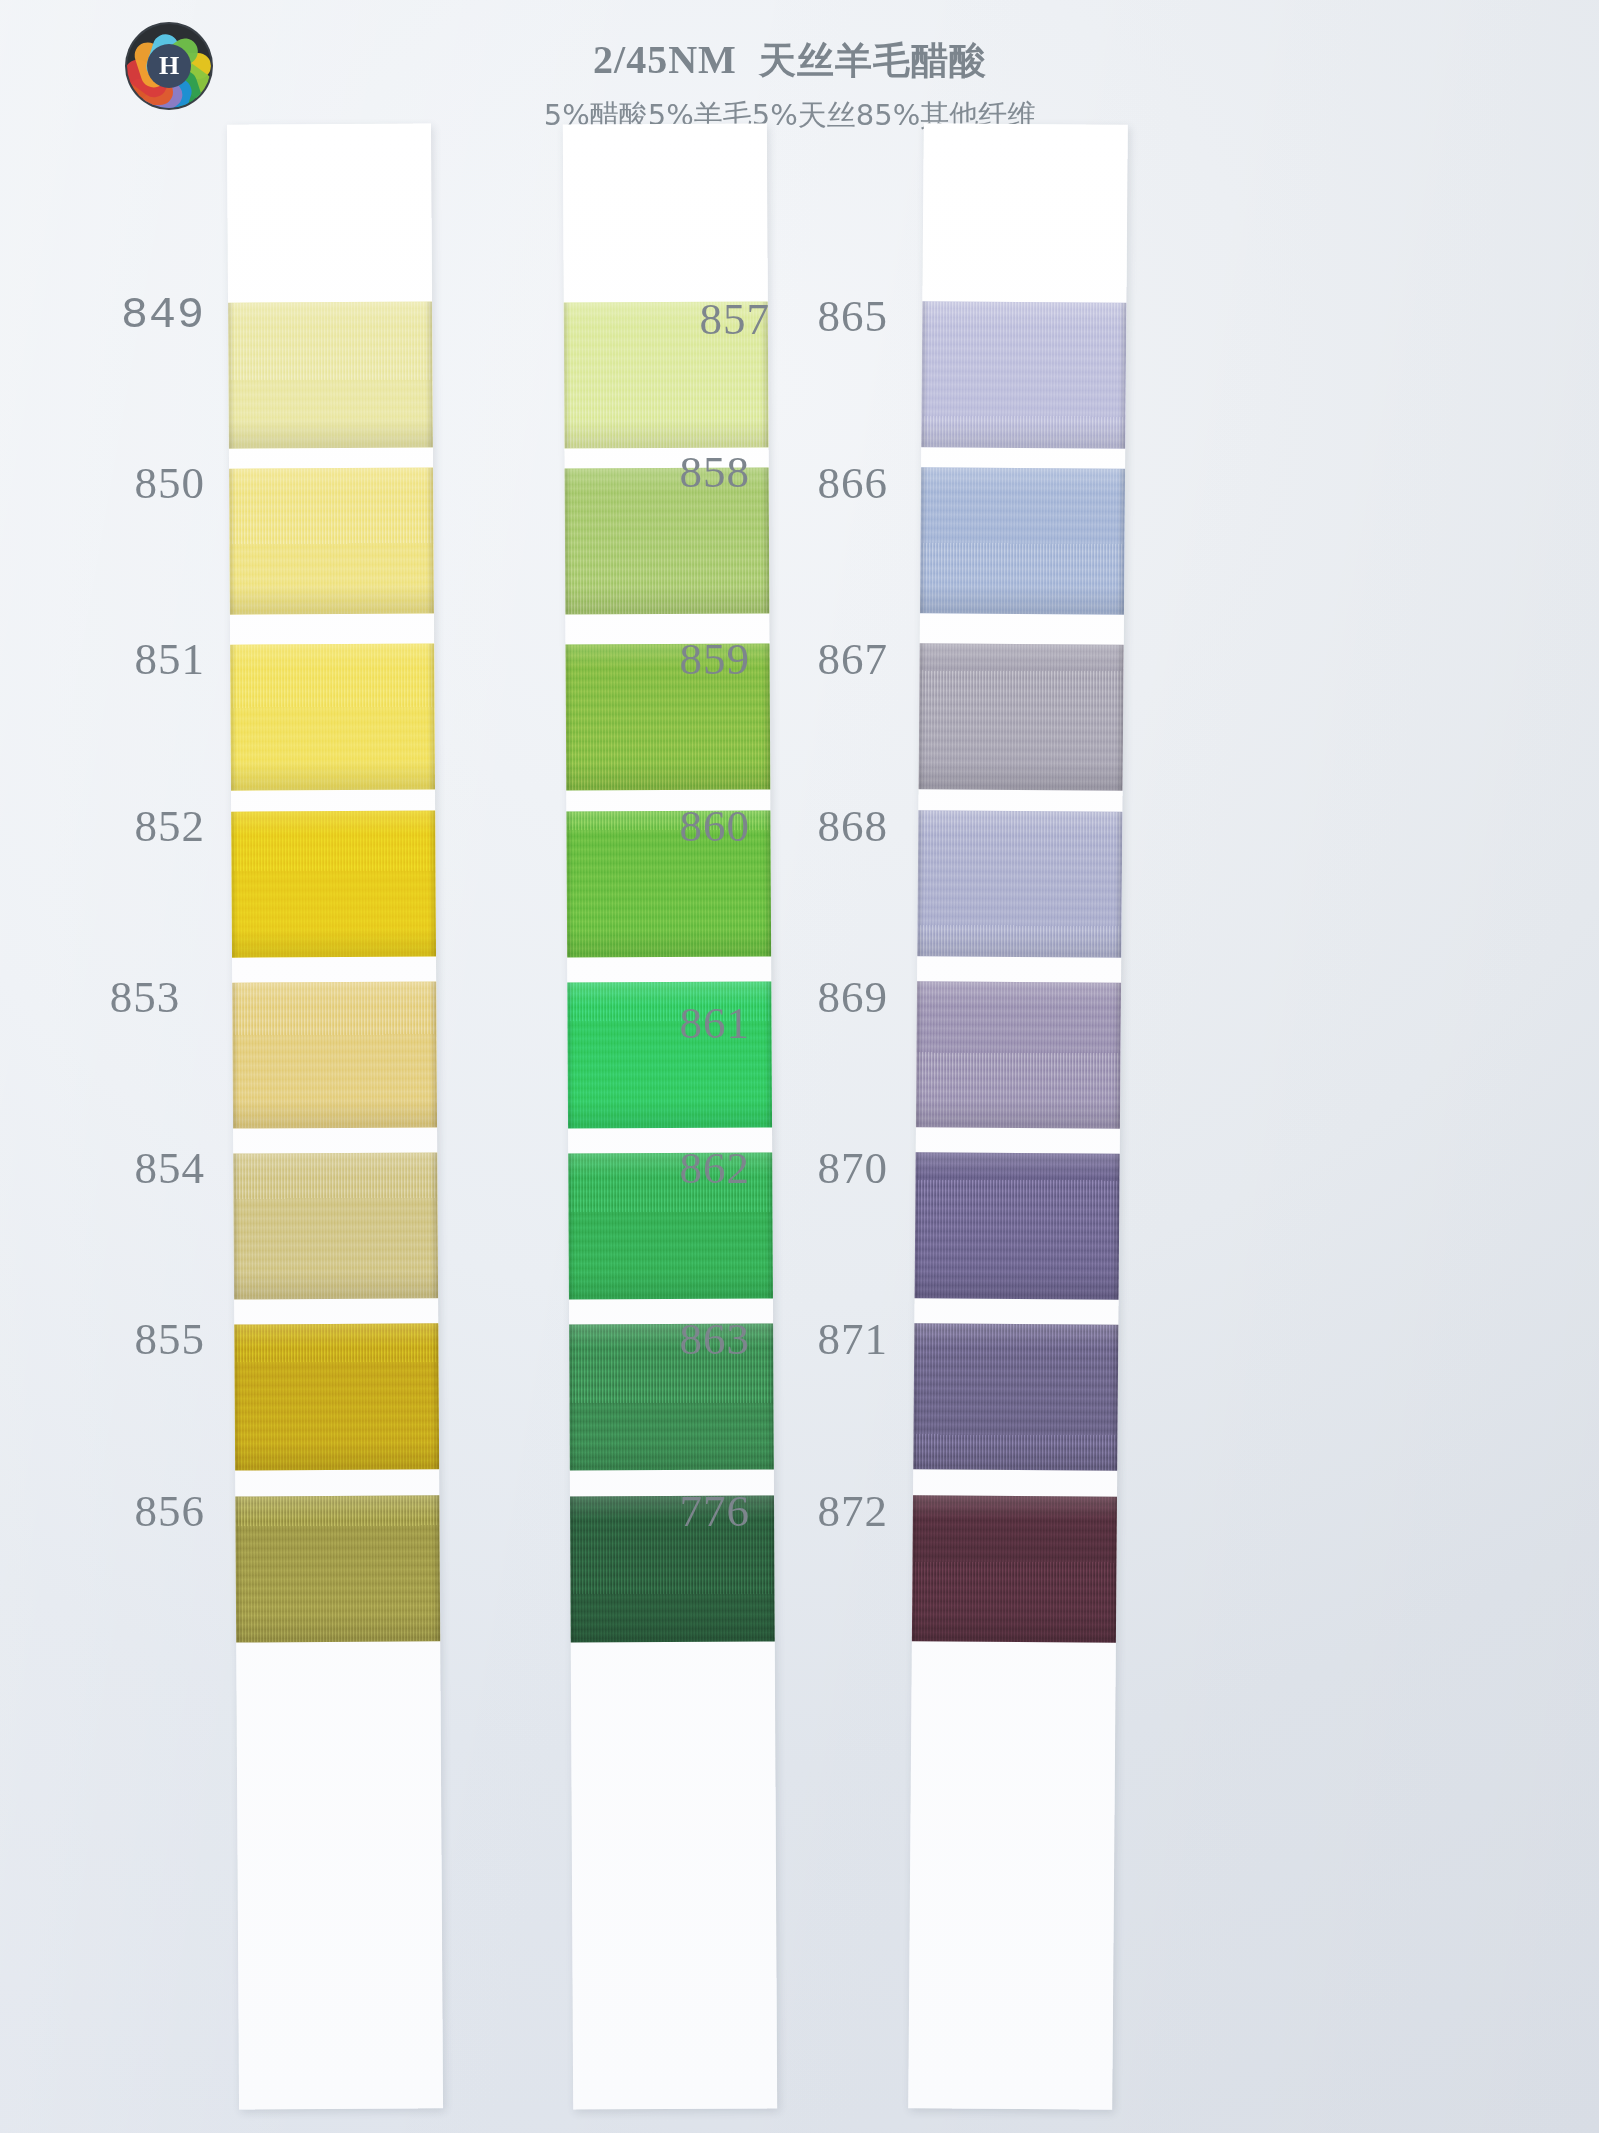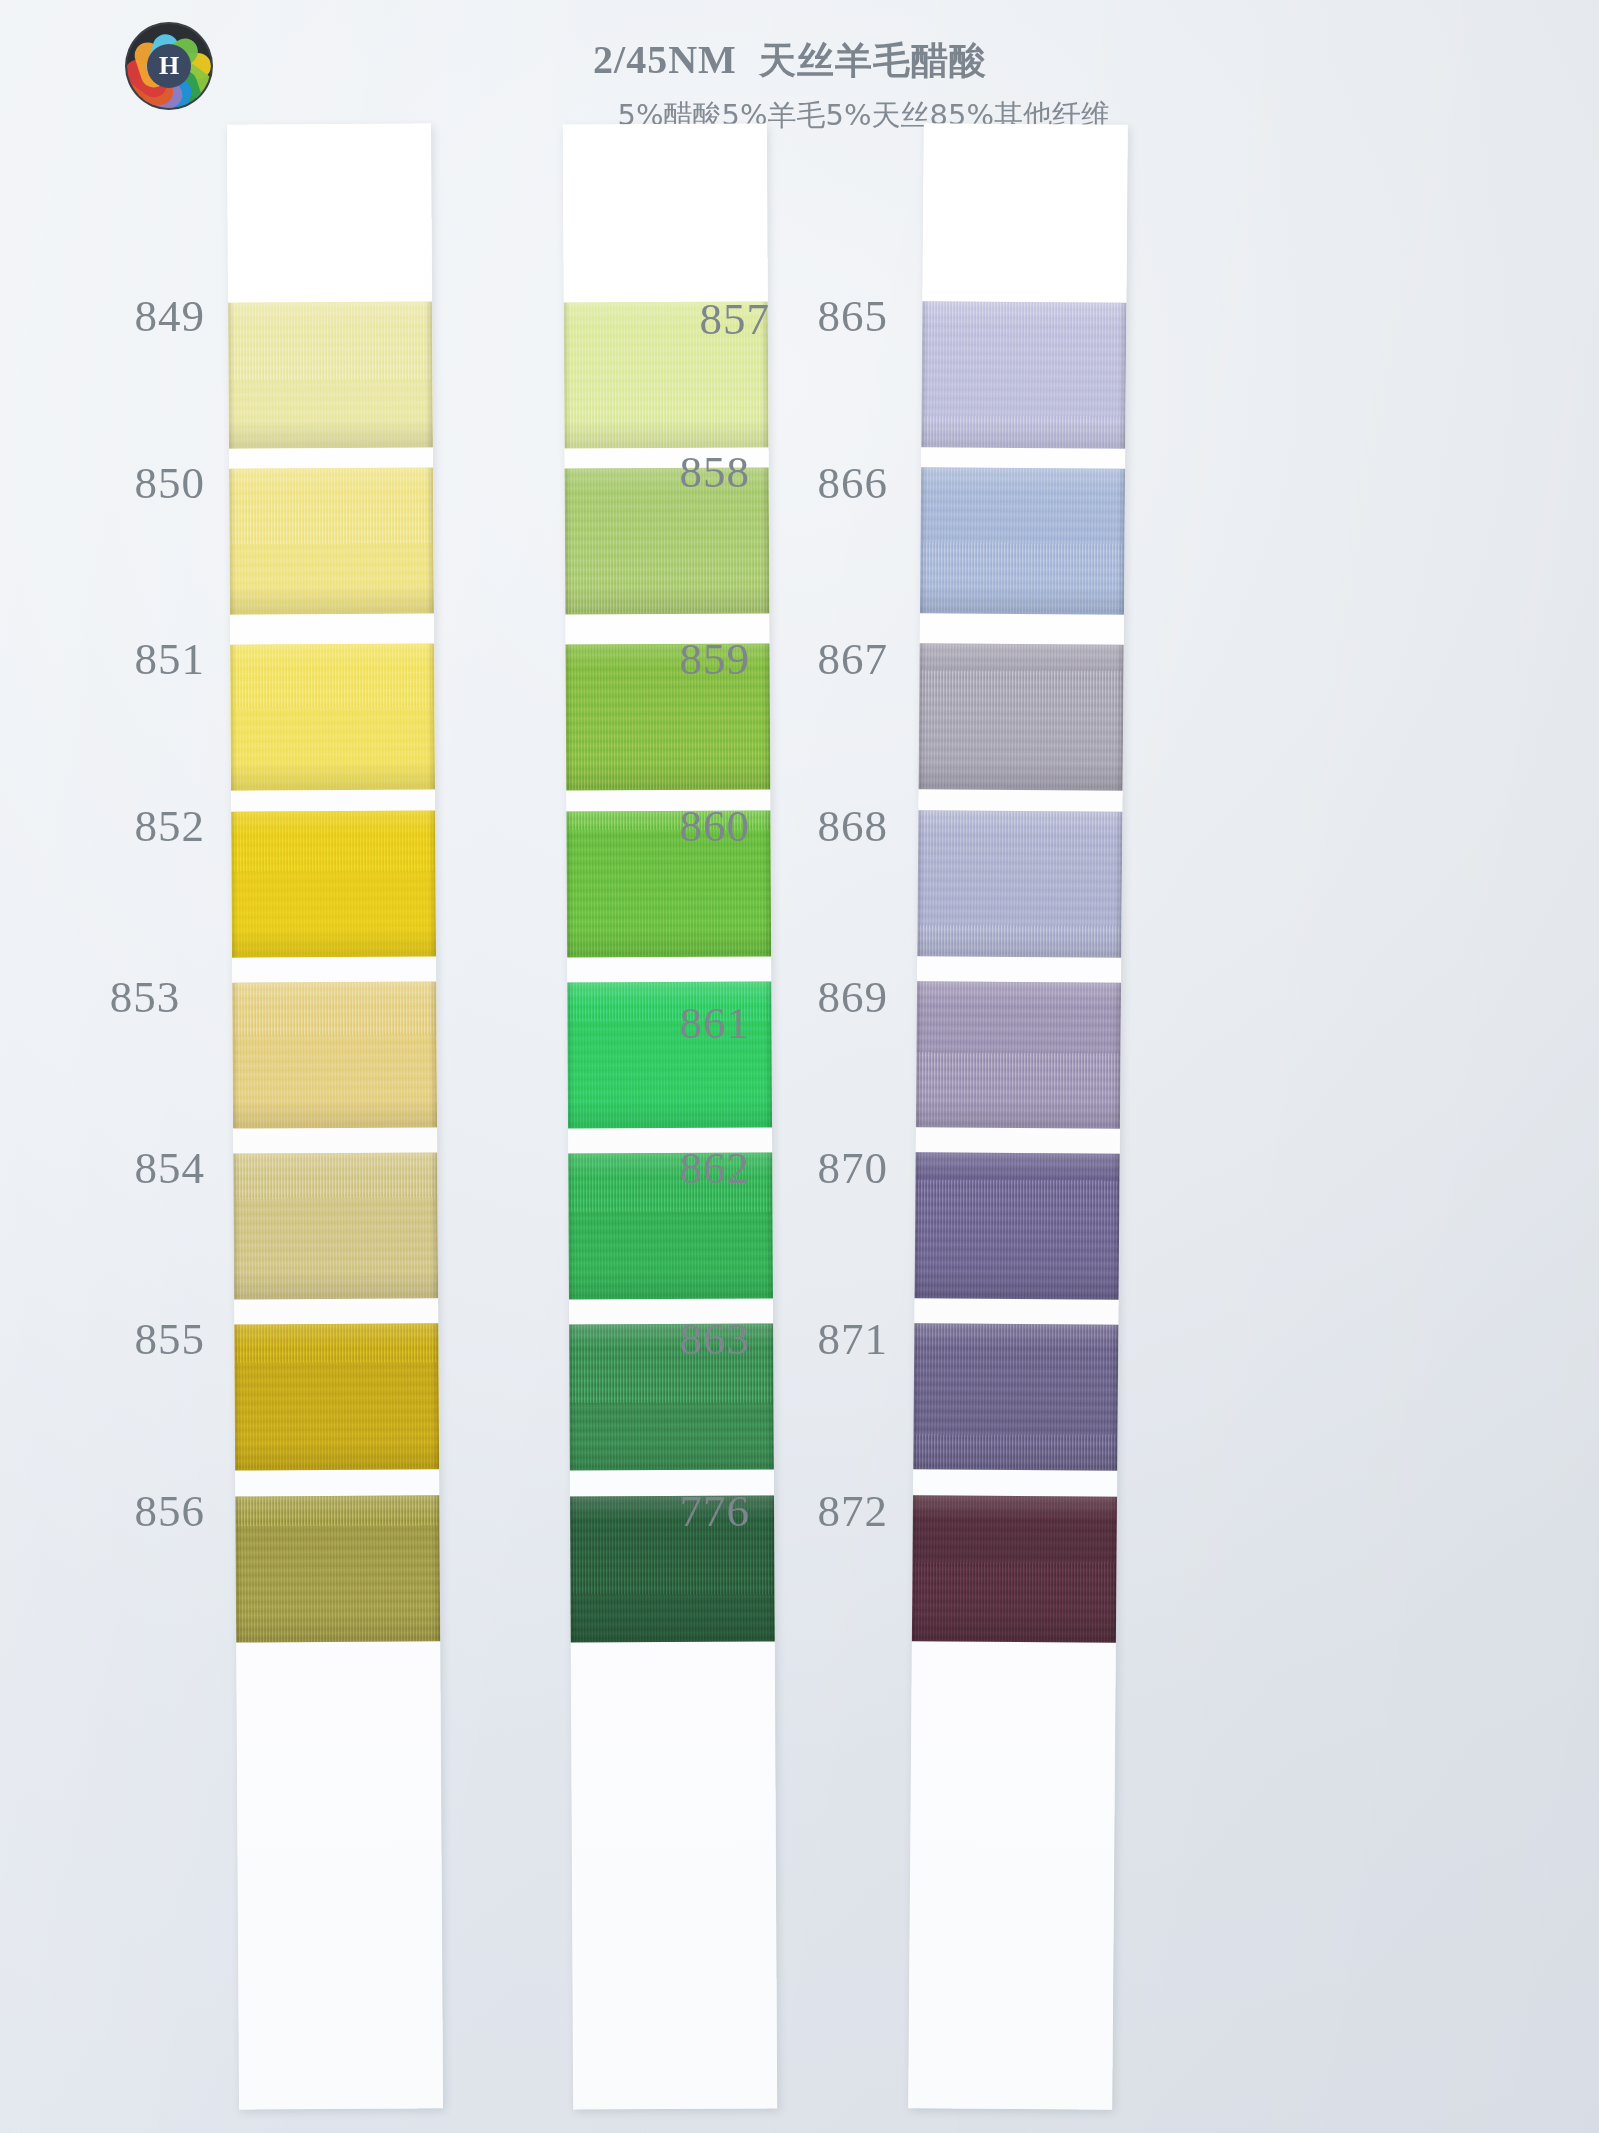--- a/index.html
+++ b/index.html
@@ -59,21 +59,21 @@
 
   .title-block{position:absolute;left:470px;top:36px;width:640px;text-align:center;}
   .title-main{
     font-family:"Liberation Serif", serif;
     font-size:40px;color:#7c858d;letter-spacing:1px;white-space:nowrap;font-weight:bold;
   }
   .title-main .cn{font-family:"DejaVu Sans", sans-serif;font-size:37px;}
   .title-sub{
     margin-top:10px;
     font-family:"DejaVu Sans", sans-serif;
-    font-size:29px;color:#828b93;letter-spacing:0px;white-space:nowrap;text-align:right;
+    font-size:29px;color:#828b93;letter-spacing:0px;white-space:nowrap;
   }
 
   
   .cards{position:absolute;left:0;top:0;width:1599px;height:2133px;}
   .card-col{
     position:absolute;top:124px;width:204px;height:1985px;
     background:linear-gradient(180deg,#ffffff 0%, #fdfdfe 40%, #fafbfd 100%);
     box-shadow:2px 3px 9px rgba(60,70,85,0.14);
   }
   .card-col.c1{left:233px; transform:rotate(-0.35deg);}
@@ -191,21 +191,21 @@
         <div class="edgeL"></div>
         <div class="edgeR"></div>
       </div>
       <div class="swatch" title="856" style="top: 1372px; background: rgb(160, 154, 73);">
         <div class="fiber"></div>
         <div class="shade"></div>
         <div class="edgeL"></div>
         <div class="edgeR"></div>
       </div>
     </div>
-    <div class="sw-label lbl-c1" style="top: 290px;">849</div>
+    <div class="sw-label lbl-c1" style="top: 290px; font-family: Liberation Mono, monospace;">849</div>
     <div class="sw-label lbl-c1" style="top: 457px;">850</div>
     <div class="sw-label lbl-c1" style="top: 633px;">851</div>
     <div class="sw-label lbl-c1" style="top: 800px;">852</div>
     <div class="sw-label lbl-c1" style="top: 971px; text-align: center;">853</div>
     <div class="sw-label lbl-c1" style="top: 1142px;">854</div>
     <div class="sw-label lbl-c1" style="top: 1313px;">855</div>
     <div class="sw-label lbl-c1" style="top: 1485px;">856</div>
     <div class="card-col c2">
       <div class="swatch" title="857" style="top: 178px; background: rgb(221, 234, 160);">
         <div class="fiber"></div>

